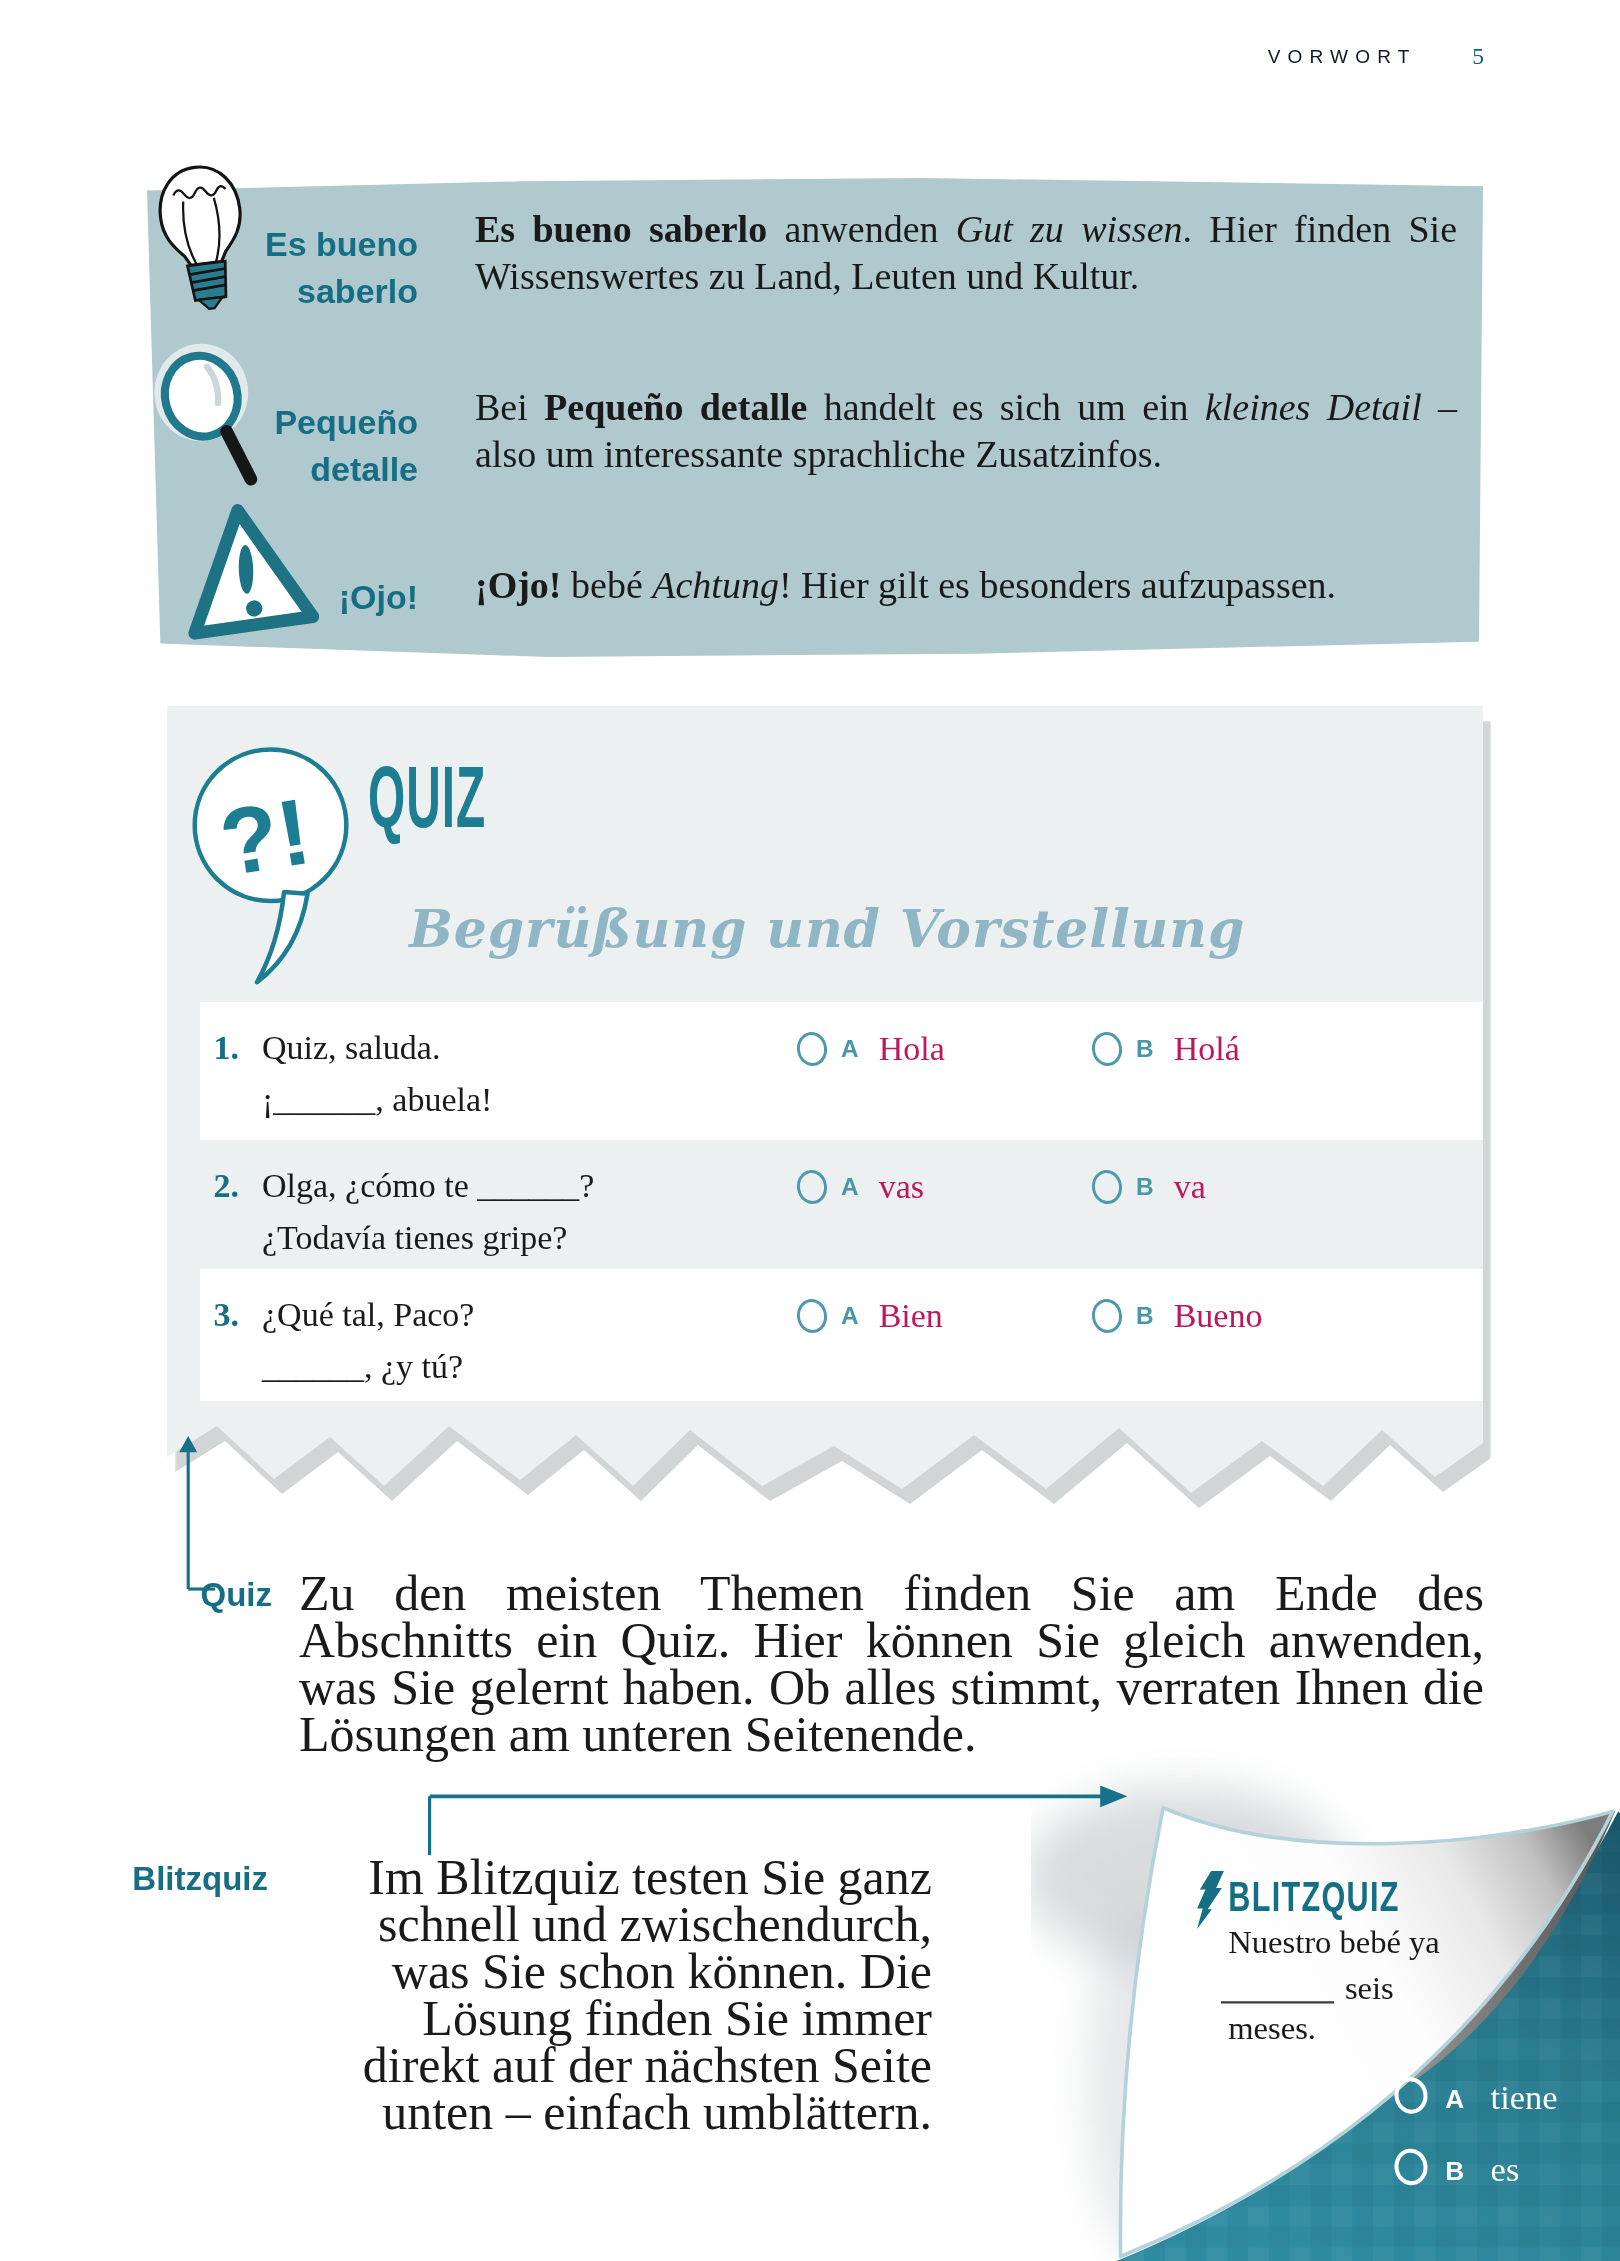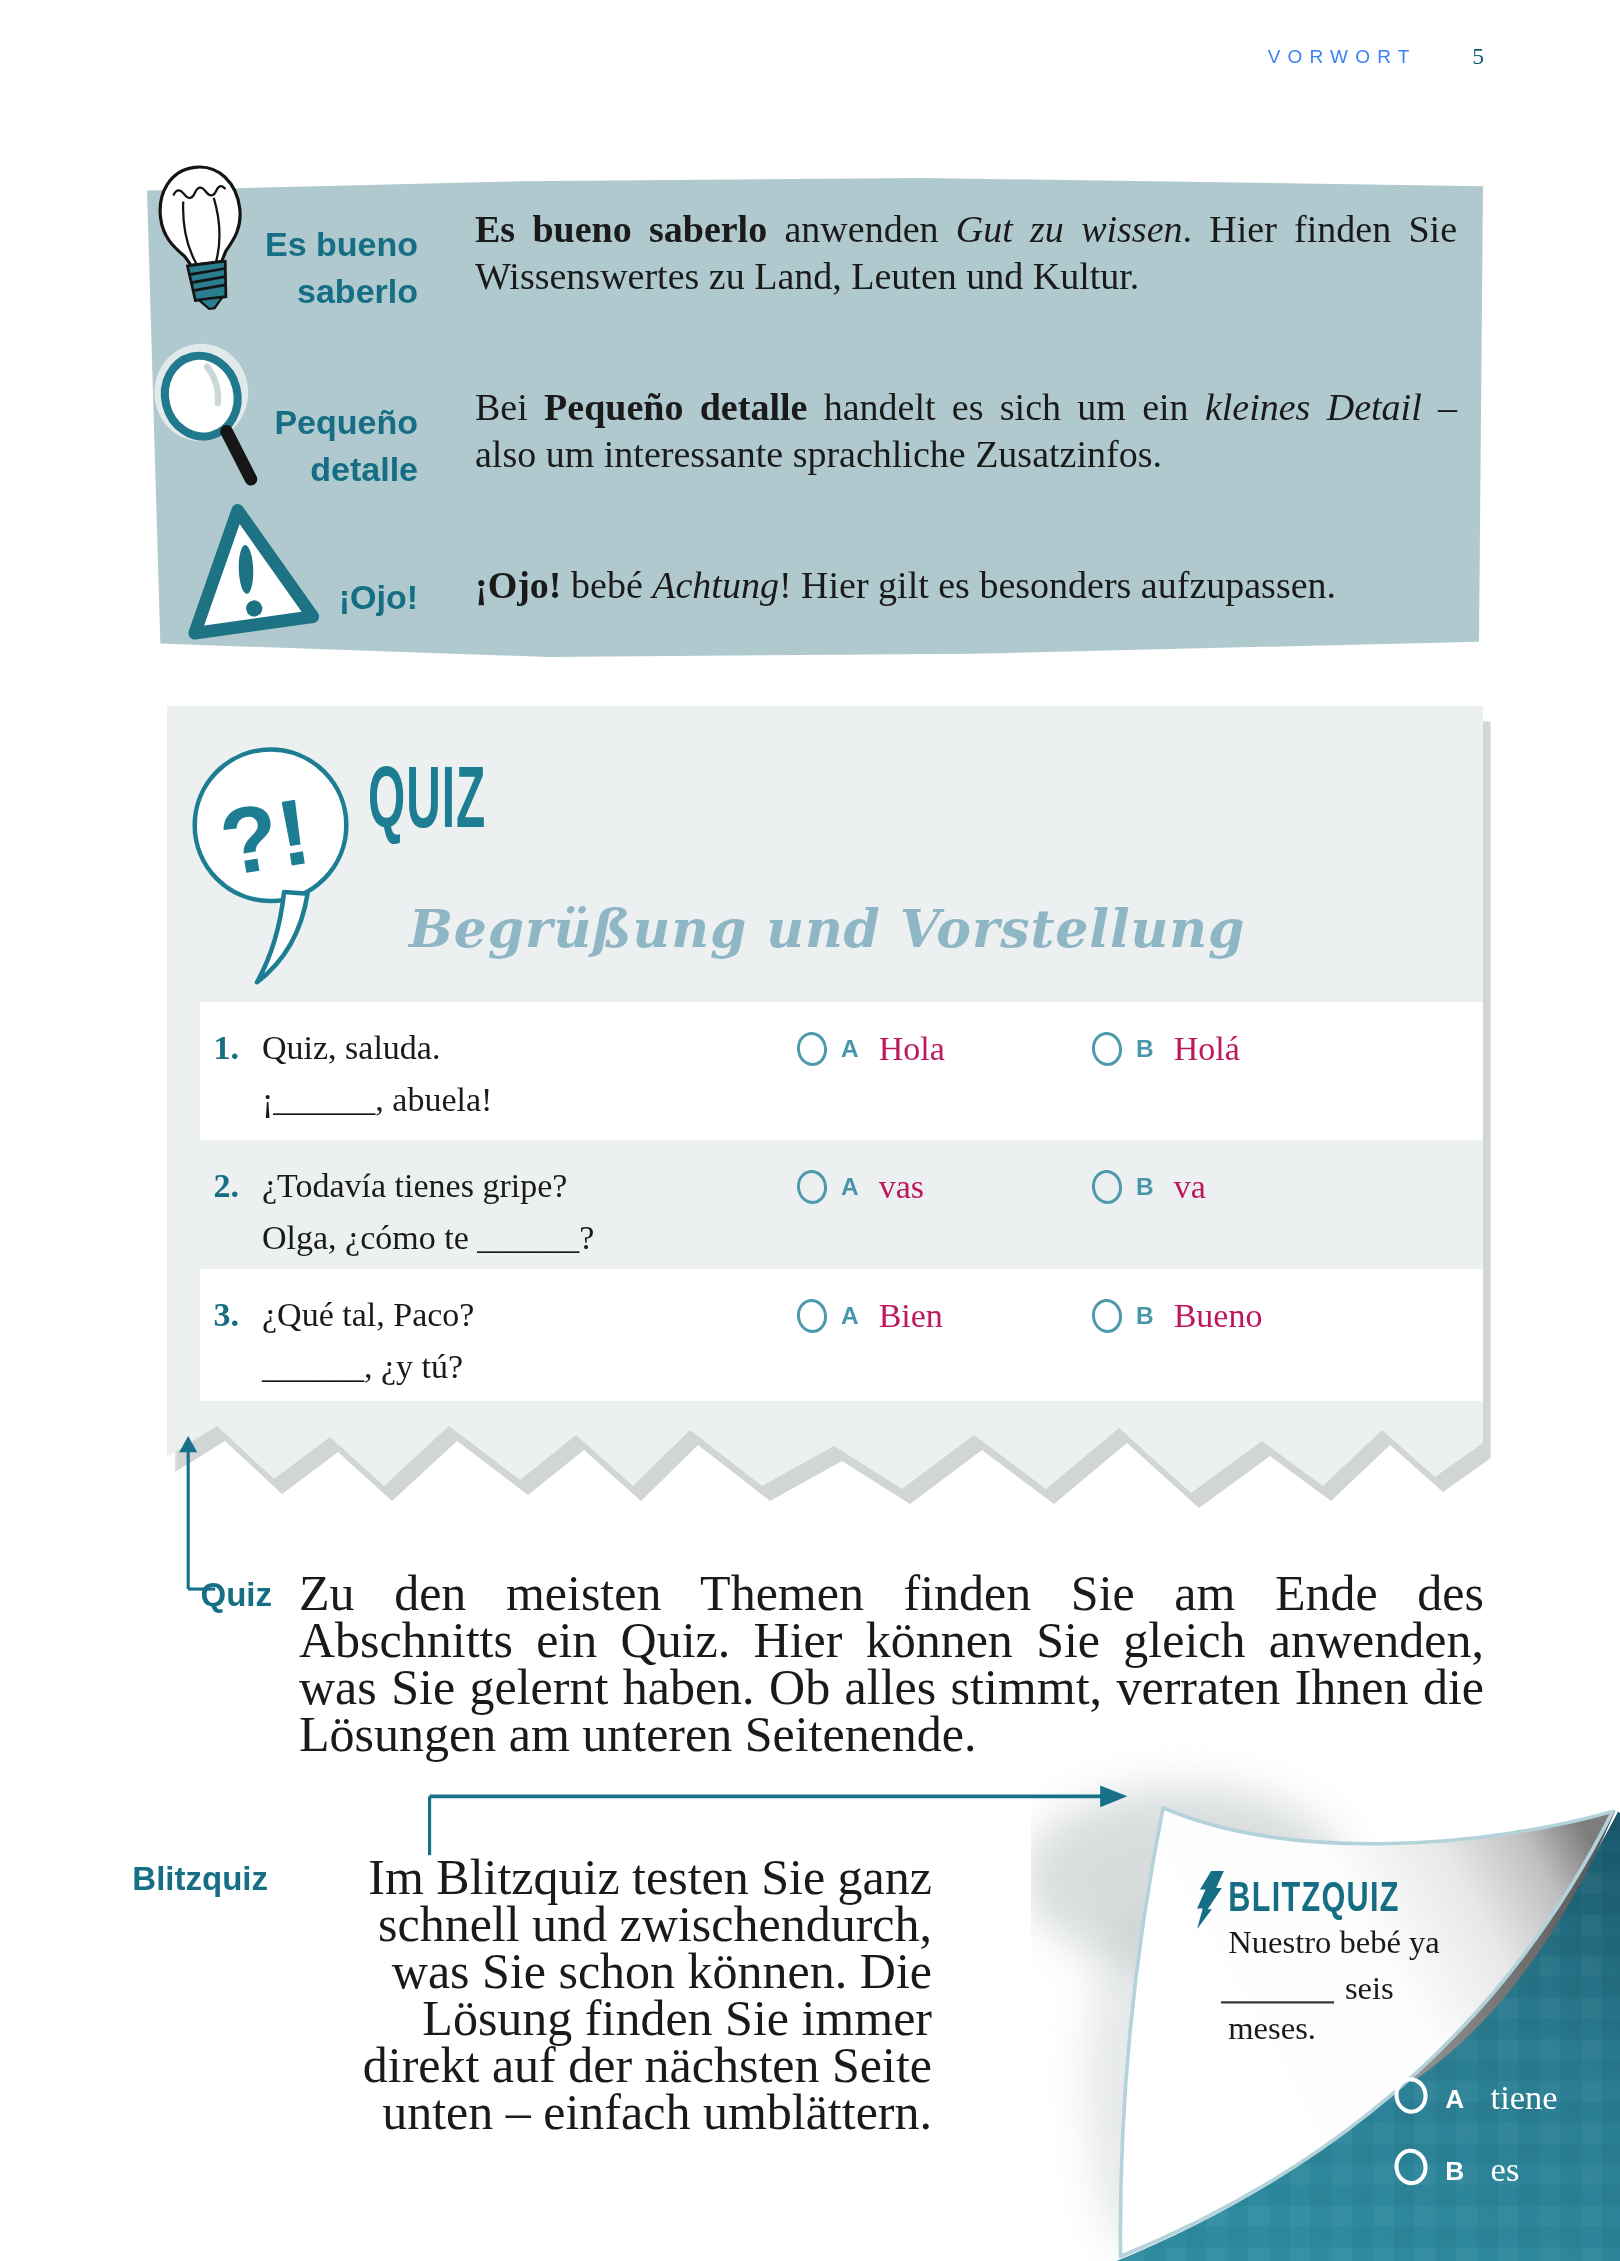--- a/index.html
+++ b/index.html
@@ -6,21 +6,21 @@
   body{
     width:1620px;height:2262px;position:relative;background:#ffffff;overflow:hidden;
     font-family:"Liberation Serif",serif;color:#1a1a1a;
   }
   .abs{position:absolute;}
 
   
   .page-header{position:absolute;top:43px;left:0;width:1484px;text-align:right;}
   .header-label{
     font-family:"Liberation Sans",sans-serif;font-size:19px;letter-spacing:7.2px;
-    color:#3b82f6;vertical-align:middle;
+    color:#0f172a;vertical-align:middle;
   }
   .page-number{
     font-family:"Liberation Serif",serif;font-size:23.5px;color:#115e70;
     margin-left:52px;vertical-align:middle;
   }
 
   
   .feature-box{
     left:147px;top:178px;width:1336px;height:479px;background:#afc9ce;
     clip-path:polygon(0% 2.6%,28% 0.7%,58% 0%,100% 1.7%,99.7% 96.8%,62% 99.3%,30% 100%,1% 97.2%);
@@ -175,22 +175,22 @@
     <div class="q-option opt-b">
       <span class="opt-circle"></span>
       <span class="opt-letter">B</span>
       <span class="opt-label">Holá</span>
     </div>
   </div>
 
   <div class="abs quiz-row" style="top:434px;height:128px;">
     <span class="q-num">2.</span>
     <div class="q-lines">
+      <div>Olga, ¿cómo te ______?</div>
       <div>¿Todavía tienes gripe?</div>
-      <div>Olga, ¿cómo te ______?</div>
     </div>
     <div class="q-option opt-a">
       <span class="opt-circle"></span>
       <span class="opt-letter">A</span>
       <span class="opt-label">vas</span>
     </div>
     <div class="q-option opt-b">
       <span class="opt-circle"></span>
       <span class="opt-letter">B</span>
       <span class="opt-label">va</span>

